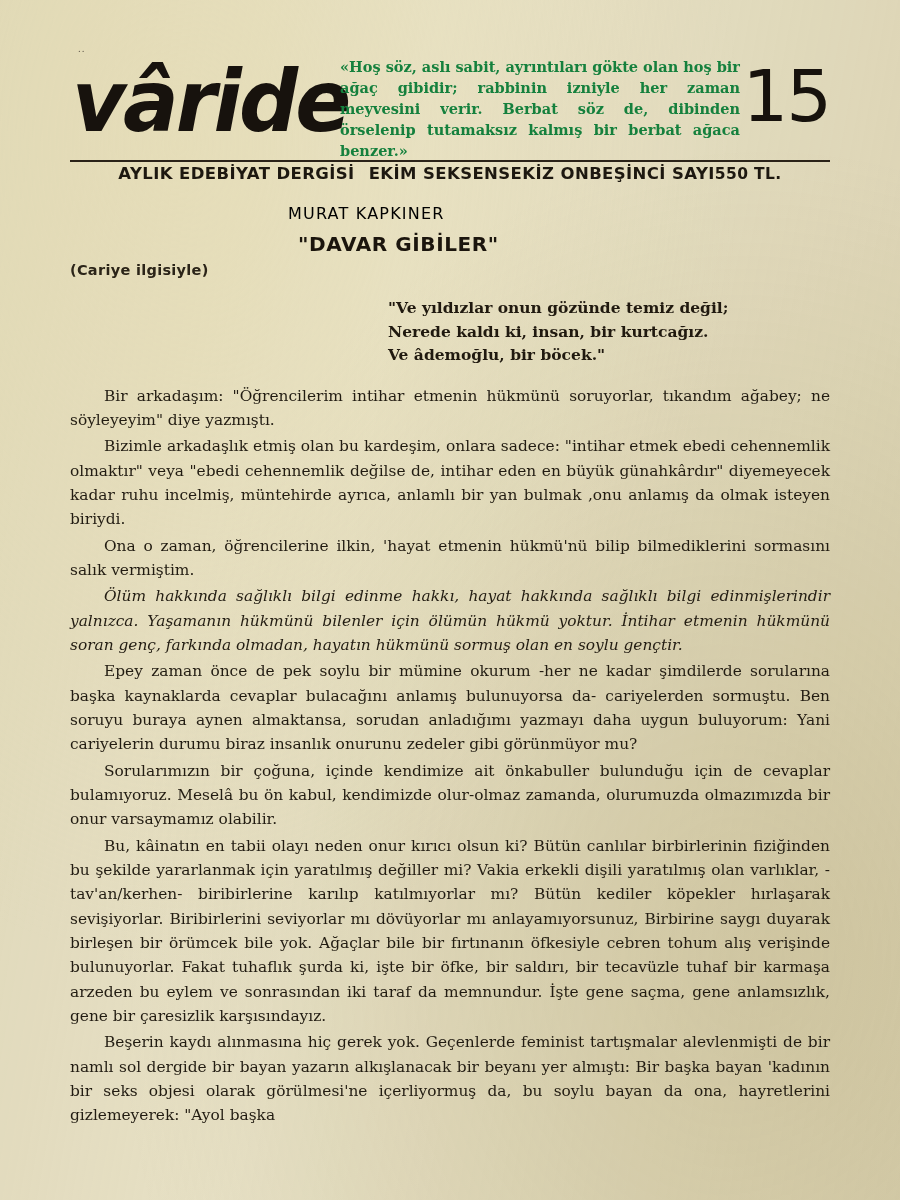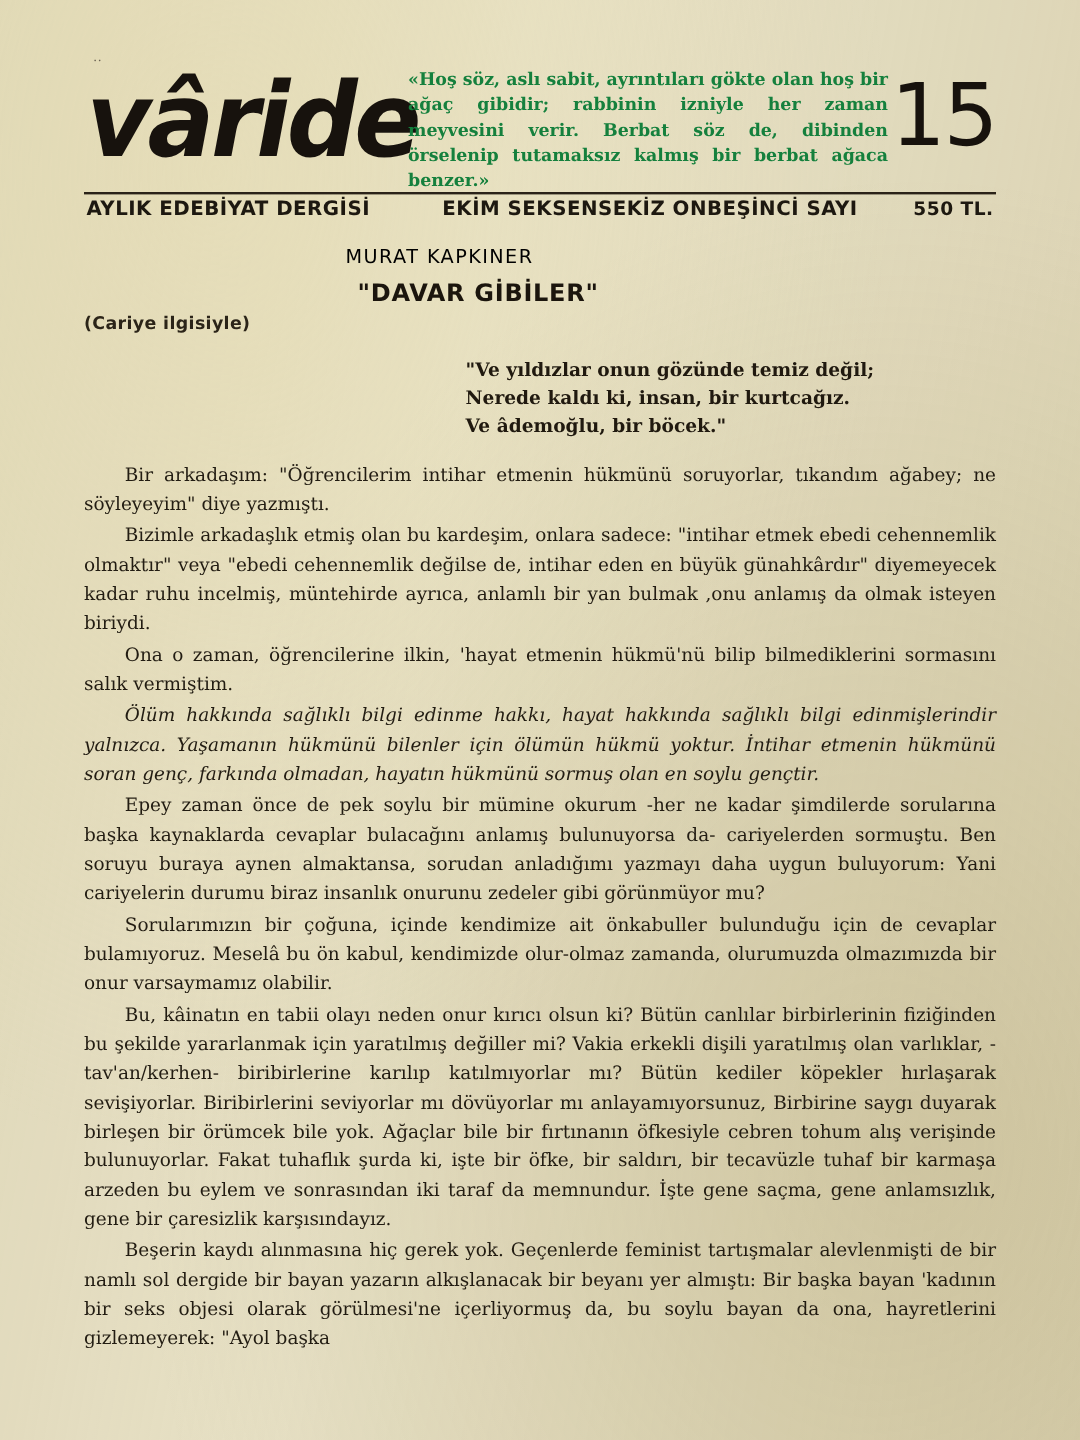--- a/index.html
+++ b/index.html
@@ -94,21 +94,21 @@
     height: 2px;
     background: #2a2218;
   }
   .subbar {
     position: absolute;
     left: 0;
     right: 0;
     top: 124px;
     display: flex;
     align-items: baseline;
-    justify-content: space-between;
+    justify-content: center;
     font-family: "DejaVu Sans", sans-serif;
     font-weight: 700;
     font-size: 16.5px;
     letter-spacing: 0.4px;
     color: #1d1810;
   }
   .subbar .left { margin-left: 2px; }
   .subbar .mid  { margin-left: 14px; }
   .subbar .right { margin-right: 2px; font-size: 15.5px; }
 

